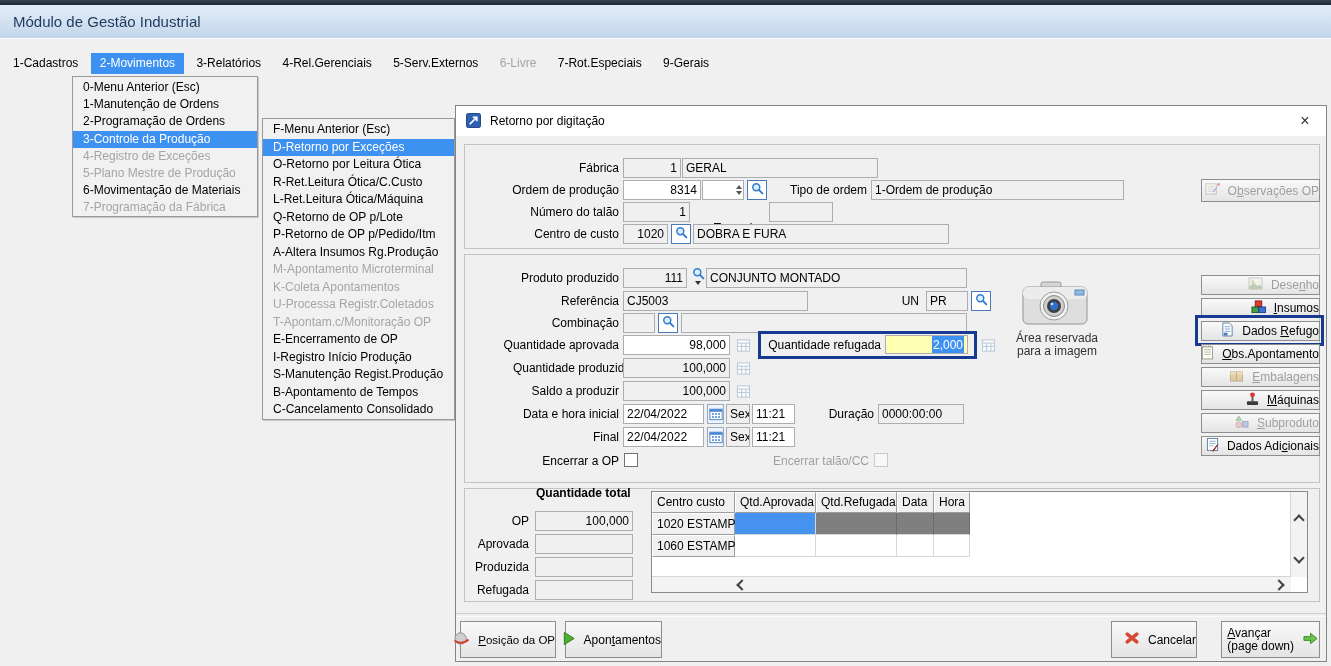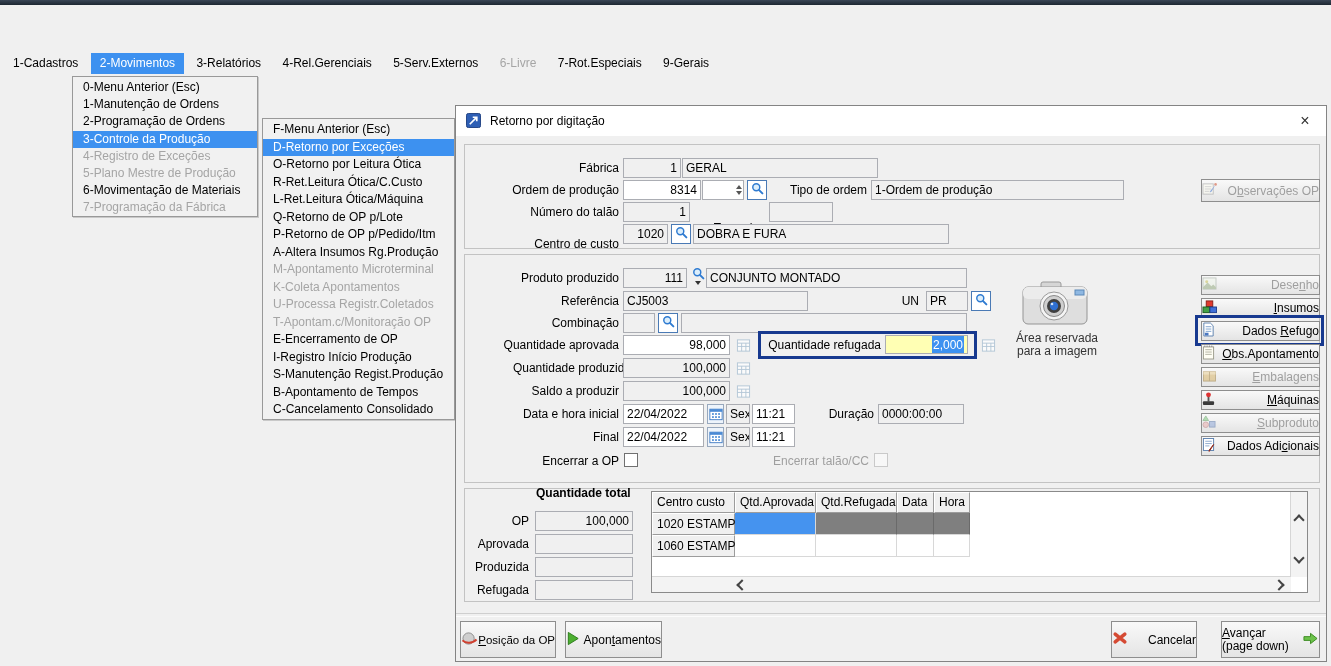--- a/index.html
+++ b/index.html
@@ -33,21 +33,21 @@
   .fld.w{background:#fff}
   .fld.num{text-align:right}
   .fld.yel{background:#ffffb4;display:flex;justify-content:flex-end;align-items:center}
   .seltxt{background:#3d91f0;color:#fff;padding:0 1px}
   .magbtn{position:absolute;width:20px;height:20px;box-sizing:border-box;border:1px solid #4a7ab5;background:#fff;display:flex;align-items:center;justify-content:center}
   .magplain{position:absolute;width:16px;height:20px;display:flex;flex-direction:column;align-items:center;justify-content:center}
   .calbtn{position:absolute;width:17px;height:20px;box-sizing:border-box;border:1px solid #98a8bd;background:#eef4fb;display:flex;align-items:center;justify-content:center}
   .gicon{position:absolute;width:16px;height:20px;display:flex;align-items:center;justify-content:center}
   .cb{position:absolute;width:14px;height:14px;box-sizing:border-box;border:1px solid #707070;background:#fff}
   .cb.dis{border-color:#c9c9c9;background:#f7f7f7}
-  .btn{position:absolute;box-sizing:border-box;border:1px solid #8e8e8e;background:linear-gradient(#f9f9f9,#e4e4e4);display:flex;align-items:center;justify-content:space-between;gap:0;white-space:nowrap}
+  .btn{position:absolute;box-sizing:border-box;border:1px solid #8e8e8e;background:linear-gradient(#f9f9f9,#e4e4e4);display:flex;align-items:center;justify-content:flex-end;gap:8px;white-space:nowrap}
   .btn.dis{color:#9f9f9f}
   .btn.dis svg{opacity:.55}
   .sbtn{left:745px;width:119px;height:20px}
   .ann{position:absolute;border:3px solid #17398f;box-sizing:border-box}
   .u{text-decoration:underline}
   
   #tbl{position:absolute;left:195px;top:385px;width:657px;height:102px;border:1px solid #8a8a8a;box-sizing:border-box;background:#fff;overflow:hidden}
   .trow{display:flex;height:21px}
   .hc{box-sizing:border-box;background:#f0f0f0;border-right:1px solid #9c9c9c;border-bottom:1px solid #9c9c9c;border-top:1px solid #fff;border-left:1px solid #fff;line-height:19px;padding-left:4px;overflow:hidden;white-space:nowrap}
   .drow{display:flex;height:22px}
@@ -69,20 +69,23 @@
   .tri-down{width:0;height:0;border-left:3px solid transparent;border-right:3px solid transparent;border-top:4px solid #333;margin-top:1px}
   #camtext{position:absolute;left:553px;top:226px;width:96px;text-align:center;line-height:13px;color:#333}
   .bold{font-weight:bold}
 </style>
 </head>
 <body>
 
 <div id="root">
 
   <div id="topstrip"></div>
+  <div id="apptitle">
+    <span>Módulo de Gestão Industrial</span>
+  </div>
 
   <div id="menubar">
     <span class="mbitem">1-Cadastros</span>
     <span class="mbitem sel">2-Movimentos</span>
     <span class="mbitem">3-Relatórios</span>
     <span class="mbitem">4-Rel.Gerenciais</span>
     <span class="mbitem">5-Serv.Externos</span>
     <span class="mbitem dis">6-Livre</span>
     <span class="mbitem">7-Rot.Especiais</span>
     <span class="mbitem">9-Gerais</span>
@@ -153,21 +156,21 @@
           </svg></span>
     </div>
     <div class="lbl" style="left:285px;top:74px;width:126px">Tipo de ordem</div>
     <div class="fld" style="left:415px;top:74px;width:253px">1-Ordem de produção</div>
 
     <div class="lbl" style="left:8px;top:96px;width:155px">Número do talão</div>
     <div class="fld num" style="left:167px;top:96px;width:67px">1</div>
     <div class="lbl" style="left:245px;top:112px;width:62px">Tamanho</div>
     <div class="fld" style="left:313px;top:96px;width:64px"></div>
 
-    <div class="lbl" style="left:8px;top:128px;width:155px">Centro de custo</div>
+    <div class="lbl" style="left:8px;top:118px;width:155px">Centro de custo</div>
     <div class="fld num" style="left:167px;top:118px;width:45px">1020</div>
     <div class="magbtn" style="left:215px;top:118px">
       <span><svg width="13" height="13" viewBox="0 0 16 16">
             <circle cx="6.5" cy="6.5" r="4.3" fill="#dceefb" stroke="#2f7bd1" stroke-width="1.8"></circle>
             <path d="M10 10 L14 14" stroke="#2f7bd1" stroke-width="2.4" stroke-linecap="round"></path>
           </svg></span>
     </div>
     <div class="fld" style="left:237px;top:118px;width:256px">DOBRA E FURA</div>
 
     <div class="btn dis" style="left:745px;top:73px;width:119px;height:23px">

